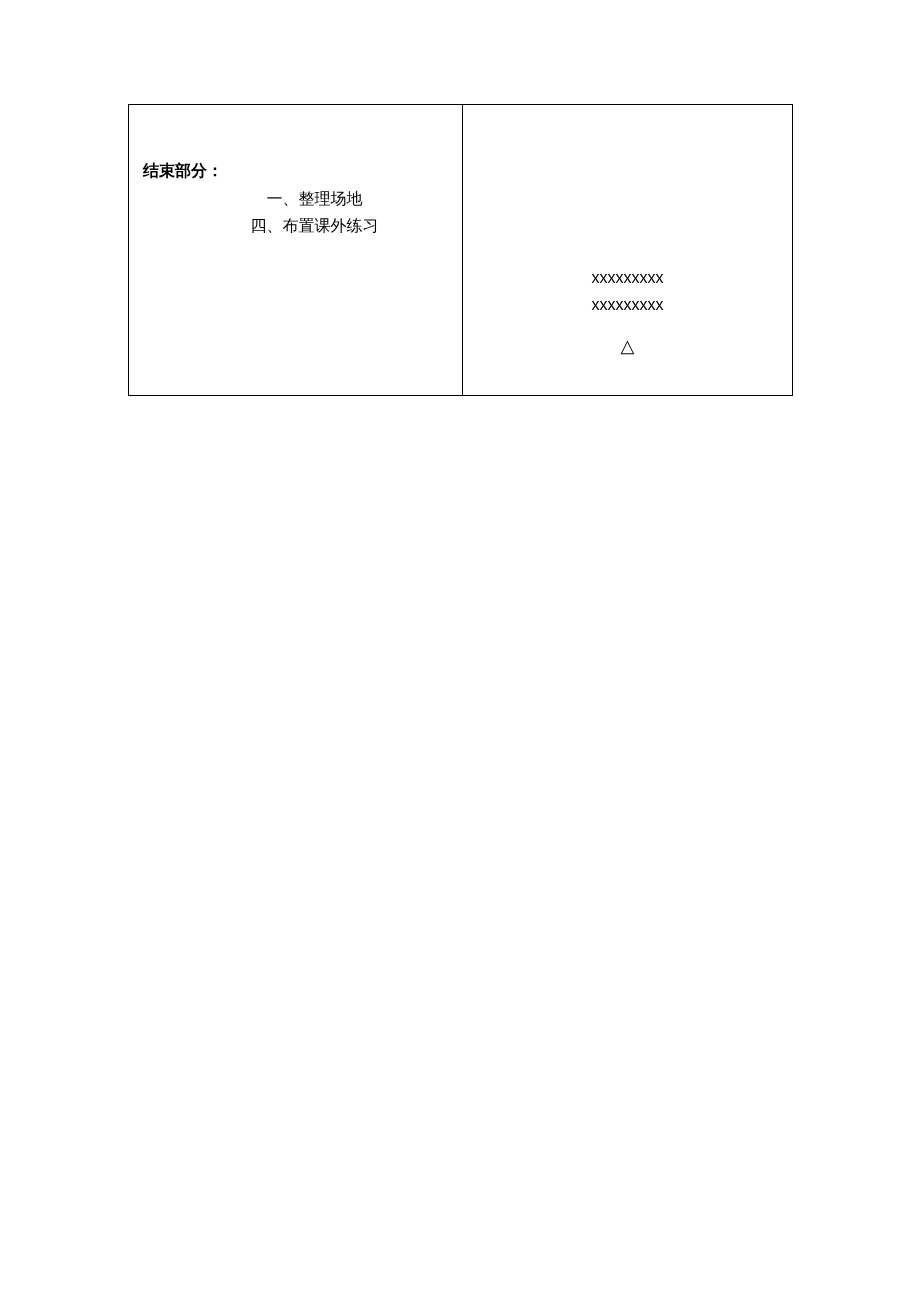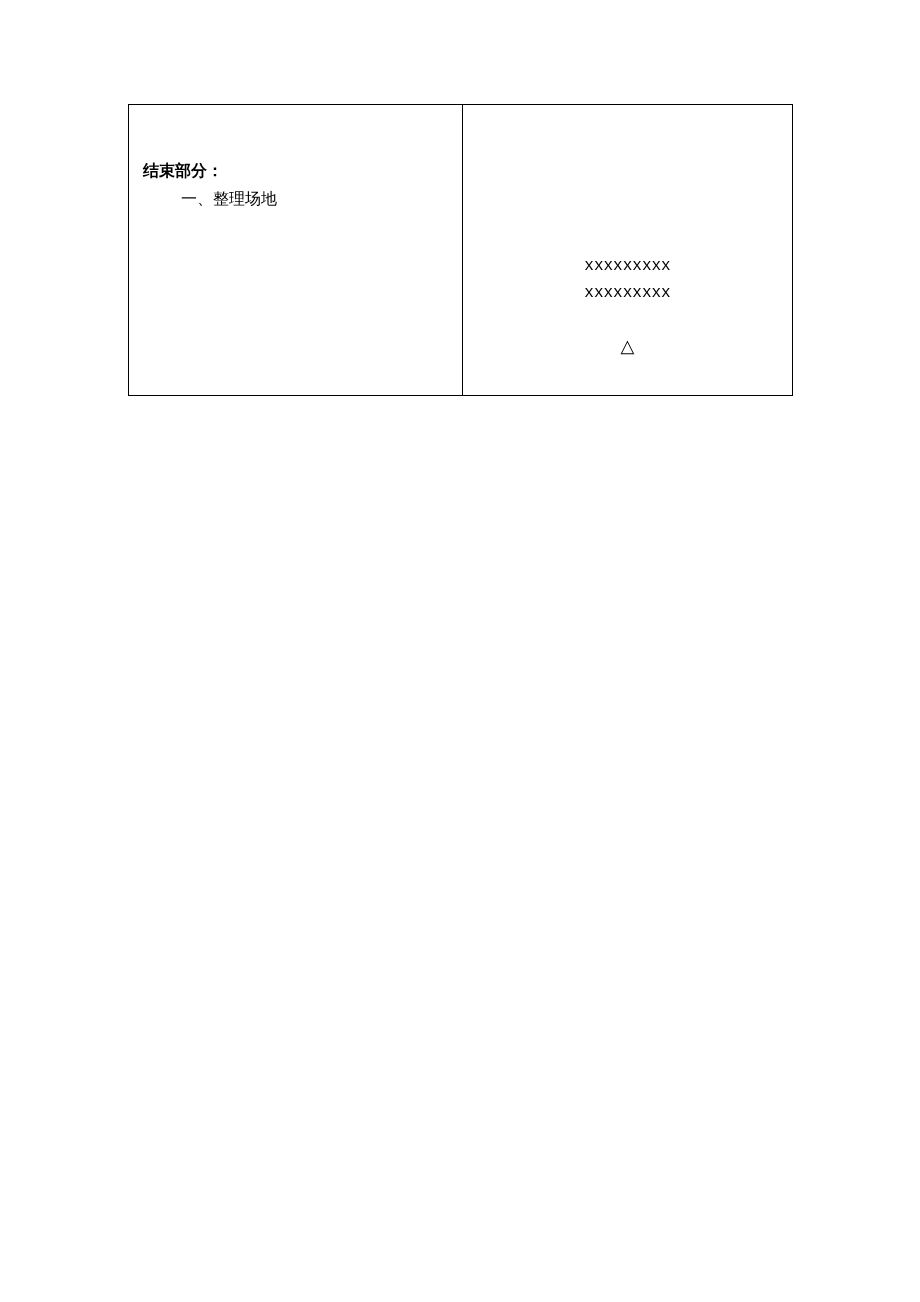--- a/index.html
+++ b/index.html
@@ -36,28 +36,30 @@
       padding: 14px;
       position: relative;
     }
     .section-heading {
       font-weight: bold;
       line-height: 28px;
     }
     .list-item {
       line-height: 27px;
       padding-left: 38px;
+      text-align: center;
     }
     .right-line {
       position: absolute;
       left: 50%;
       transform: translateX(-50%);
       letter-spacing: 0px;
-      font-family: Liberation Mono, monospace;
+      font-family: Liberation Sans, sans-serif;
       font-size: 16px;
+      margin-top: 12px;
     }
     .right-line-1 {
       top: 152px;
     }
     .right-line-2 {
       top: 179px;
     }
     .triangle-row {
       position: absolute;
       top: 230px;
@@ -66,19 +68,20 @@
       font-size: 18px;
     }
   </style>
 </head>
 <body>
 
 <div class="table-container">
   <div class="cell-left">
     <div class="section-heading">结束部分：</div>
     <div class="list-item">一、整理场地</div>
+    <div class="list-item">四、布置课外练习</div>
   </div>
   <div class="cell-right">
     <div class="right-line right-line-1">xxxxxxxxx</div>
     <div class="right-line right-line-2">xxxxxxxxx</div>
     <div class="triangle-row">△</div>
   </div>
 </div>
 
 </body></html>

